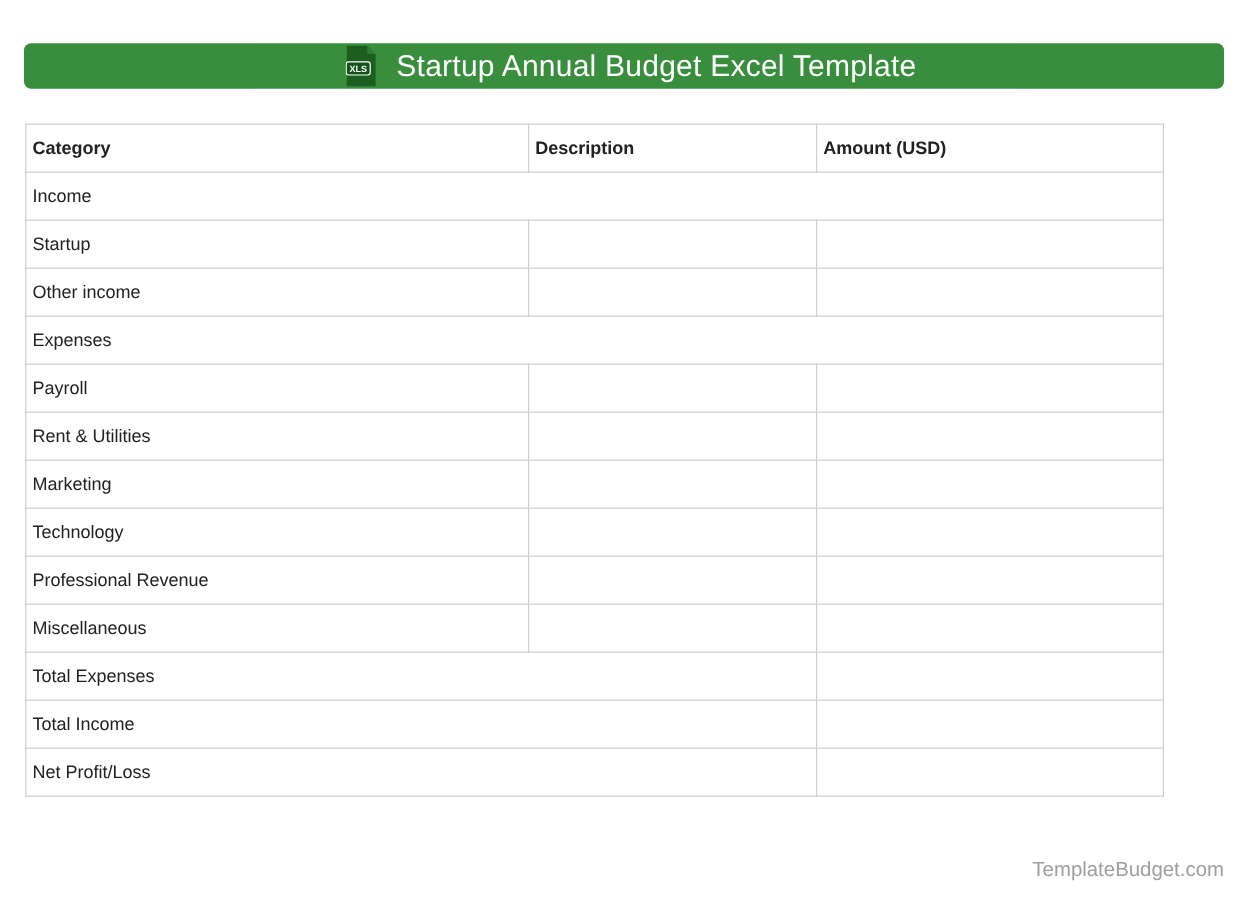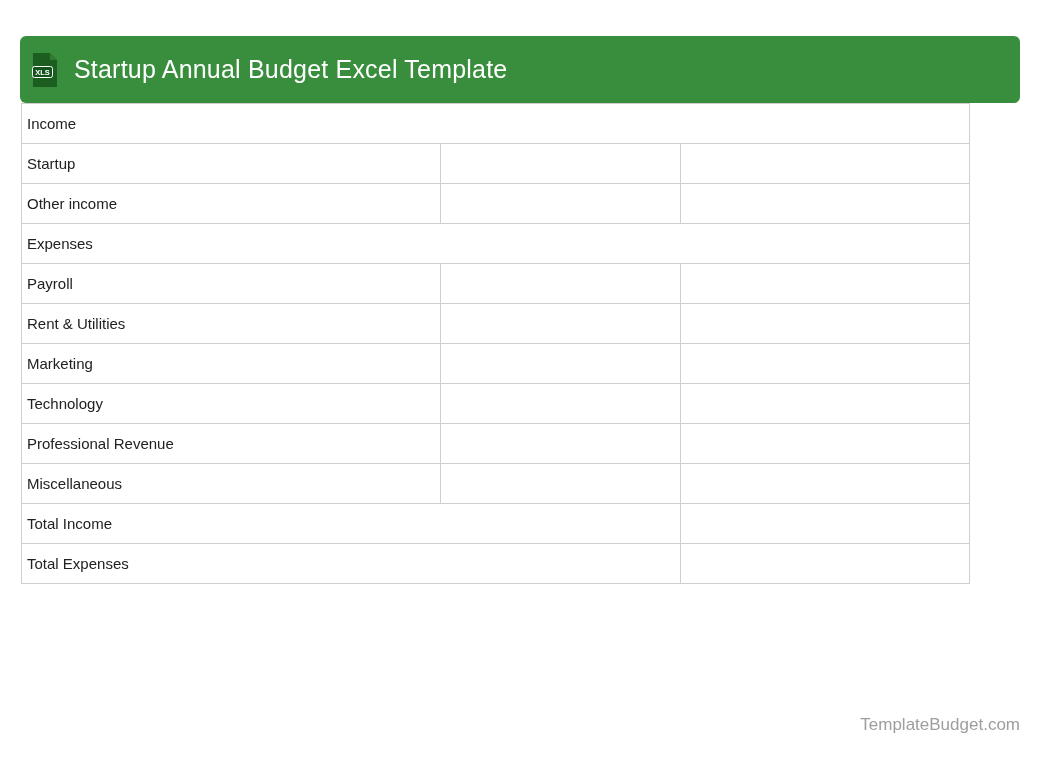--- a/index.html
+++ b/index.html
@@ -6,26 +6,27 @@
   html, body {
     width: 1040px; height: 760px;
     background: #ffffff;
     font-family: "Liberation Sans", sans-serif;
     position: relative;
     overflow: hidden;
   }
   .header-bar {
     position: absolute;
     left: 20px; top: 36px;
-    width: 1000px; height: 67px;
+    width: 1000px; height: 38px;
     background: #388E3C;
     border-radius: 6px;
     display: flex;
     align-items: center;
     padding-left: 12px;
+    justify-content: center;
   }
   .xls-icon {
     width: 26px; height: 34px;
     margin-right: 16px;
     flex: 0 0 auto;
   }
   .header-title {
     color: #ffffff;
     font-size: 25px;
     font-weight: 400;
@@ -74,20 +75,25 @@
 </div>
 
 <table class="budget">
   <colgroup>
     <col style="width:419px">
       <col style="width:240px">
       <col style="width:289px">
   </colgroup>
   <tbody>
       <tr>
+        <th>Category</th>
+        <th>Description</th>
+        <th>Amount (USD)</th>
+      </tr>
+      <tr>
         <td colspan="3" class="section-cell">Income</td>
       </tr>
       <tr>
         <td>Startup</td>
         <td></td>
         <td></td>
       </tr>
       <tr>
         <td>Other income</td>
         <td></td>
@@ -120,23 +126,27 @@
         <td>Professional Revenue</td>
         <td></td>
         <td></td>
       </tr>
       <tr>
         <td>Miscellaneous</td>
         <td></td>
         <td></td>
       </tr>
       <tr>
+        <td colspan="2">Total Expenses</td>
+        <td></td>
+      </tr>
+      <tr>
         <td colspan="2">Total Income</td>
         <td></td>
       </tr>
       <tr>
-        <td colspan="2">Total Expenses</td>
+        <td colspan="2">Net Profit/Loss</td>
         <td></td>
       </tr>
     </tbody>
 </table>
 
 <div class="footer-brand">TemplateBudget.com</div>
 
 </body></html>

